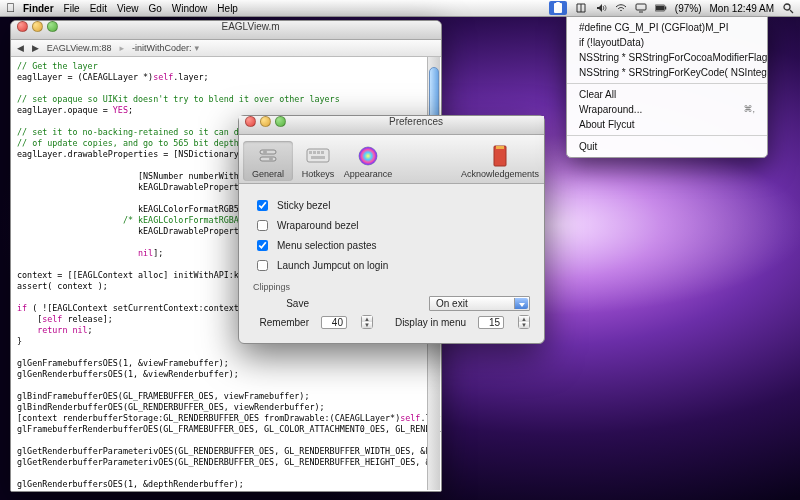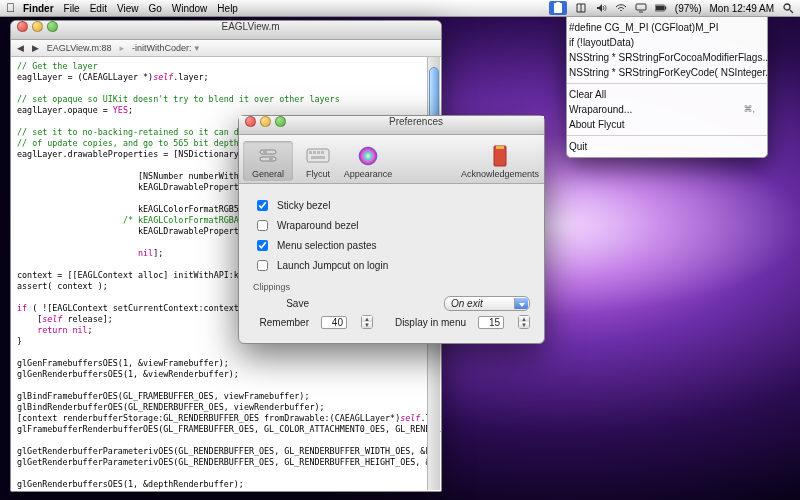--- a/index.html
+++ b/index.html
@@ -22,46 +22,46 @@
   .tl-r{background:radial-gradient(circle at 30% 30%,#ff9a92,#e0443e);}
   .tl-y{background:radial-gradient(circle at 30% 30%,#ffe08a,#e1a93c);}
   .tl-g{background:radial-gradient(circle at 30% 30%,#9fe38c,#58b13f);}
   .titlebar .title{flex:1;text-align:center;}
   .tabbar{height:16px;background:linear-gradient(#fbfbfb,#e6e6e6);border-bottom:1px solid #bcbcbc;display:flex;align-items:center;padding:0 6px;gap:8px;font-size:9px;color:#444;}
   .tabbar .loc{display:flex;align-items:center;gap:3px;}
   .tabbar .sep{color:#aaa;}
   .code{flex:1;background:#fff;overflow:hidden;padding:4px 6px;font-family:Monaco,Menlo,monospace;font-size:8.4px;line-height:11px;white-space:pre;color:#000;}
   .cm{color:#1a7f1a;}
   .kw{color:#b8008a;}
-  .rcv{color:#b8008a;font-weight:500;font-style:italic;}
+  .rcv{color:#b8008a;font-weight:500;}
   .scroll{position:absolute;right:1px;top:36px;bottom:1px;width:12px;background:linear-gradient(90deg,#eaeaea,#cfcfcf);border-left:1px solid #b7b7b7;}
   .scroll .thumb{position:absolute;left:1px;right:1px;top:10px;height:160px;border-radius:6px;background:linear-gradient(90deg,#bfe0ff,#6fa9e6);border:1px solid #6a93c4;}
   
   .prefs{position:absolute;left:238px;top:115px;width:305px;background:#ececec;border:1px solid #8c8c8c;border-radius:6px;box-shadow:0 12px 36px rgba(0,0,0,.55);}
   .prefs .titlebar{background:linear-gradient(#f4f4f4,#cfcfcf);}
   .toolbar{height:46px;background:linear-gradient(#f6f6f6,#d3d3d3);border-bottom:1px solid #aaa;display:flex;align-items:flex-end;padding:0 4px 2px;}
   .tb-item{width:50px;text-align:center;font-size:9px;color:#333;border-radius:4px;padding:2px 0;}
   .tb-item.sel{background:linear-gradient(#d9d9d9,#bcbcbc);box-shadow:inset 0 1px 2px rgba(0,0,0,.25);}
   .tb-item .ic{height:26px;display:flex;align-items:center;justify-content:center;}
   .tb-spacer{flex:1;}
   .pbody{padding:10px 14px 14px;font-size:10px;color:#222;}
   .chk{display:flex;align-items:center;gap:6px;margin:3px 0;}
   .chk input{width:11px;height:11px;}
   .section-label{color:#555;font-size:9px;margin-top:8px;margin-bottom:2px;}
   .row{display:flex;align-items:center;gap:6px;margin-top:4px;justify-content:space-between;}
   .row label{min-width:56px;text-align:right;}
-  .aqua-select{background:linear-gradient(#fff,#e6e6e6);border:1px solid #9a9a9a;border-radius:6px;padding:1px 4px 1px 6px;font-size:10px;position:relative;min-width:74px;font-style:italic;}
+  .aqua-select{background:linear-gradient(#fff,#e6e6e6);border:1px solid #9a9a9a;border-radius:1px;padding:1px 19px 1px 6px;font-size:10px;position:relative;min-width:74px;}
   .aqua-select::after{content:"";position:absolute;right:1px;top:1px;bottom:1px;width:13px;border-left:1px solid #9a9a9a;border-radius:0 2px 2px 0;background:linear-gradient(#9fc6ff,#4a82d8);}
   .aqua-select::before{content:"";position:absolute;right:4px;top:50%;width:0;height:0;border-left:3px solid transparent;border-right:3px solid transparent;border-top:4px solid #fff;transform:translateY(-1px);z-index:1;}
   .stepper{display:inline-flex;flex-direction:column;border:1px solid #9a9a9a;border-radius:3px;margin-left:2px;}
   .stepper span{width:10px;height:6px;background:linear-gradient(#fff,#dcdcdc);font-size:6px;text-align:center;line-height:6px;color:#555;}
   .numbox{border:1px solid #9a9a9a;background:#fff;border-radius:2px;padding:0 3px;min-width:18px;text-align:right;}
   
   .dd{position:absolute;right:32px;top:16px;width:200px;background:rgba(255,255,255,.98);border:1px solid #9e9e9e;border-radius:0 0 5px 5px;box-shadow:0 10px 26px rgba(0,0,0,.55);padding:3px 0;font-size:10px;color:#111;}
-  .dd .item{padding:2px 12px 2px 2px;display:flex;justify-content:space-between;white-space:nowrap;overflow:hidden;text-overflow:ellipsis;}
+  .dd .item{padding:2px 12px 2px 12px;display:flex;justify-content:space-between;white-space:nowrap;overflow:hidden;text-overflow:ellipsis;}
   .dd hr{border:none;border-top:1px solid #d0d0d0;margin:3px 0;}
   .dd .shortcut{color:#777;font-size:9px;}
 </style>
 </head>
 <body>
 
 <div class="wallpaper"></div>
 
 <div class="menubar">
   <span class="apple"></span>
@@ -227,21 +227,21 @@
       <div class="ic">
           <svg width="24" height="20" viewBox="0 0 24 20">
             <rect x="1" y="3" width="22" height="13" rx="2" fill="#e6e6e6" stroke="#999"></rect>
             <rect x="3" y="5" width="3" height="3" fill="#bbb"></rect>
             <rect x="7" y="5" width="3" height="3" fill="#bbb"></rect>
             <rect x="11" y="5" width="3" height="3" fill="#bbb"></rect>
             <rect x="15" y="5" width="3" height="3" fill="#bbb"></rect>
             <rect x="5" y="10" width="14" height="3" fill="#bbb"></rect>
           </svg>
         </div>
-      <div>Flycut</div>
+      <div>Hotkeys</div>
     </div>
     <div class="tb-item">
       <div class="ic">
           <svg width="22" height="22" viewBox="0 0 22 22">
             <circle cx="11" cy="11" r="9" fill="none" stroke="#999"></circle>
             <circle cx="11" cy="11" r="9" fill="url(#g)"></circle>
             <defs>
               <radialGradient id="g">
                 <stop offset="0" stop-color="#ff6"></stop>
                 <stop offset=".4" stop-color="#5cf"></stop>

